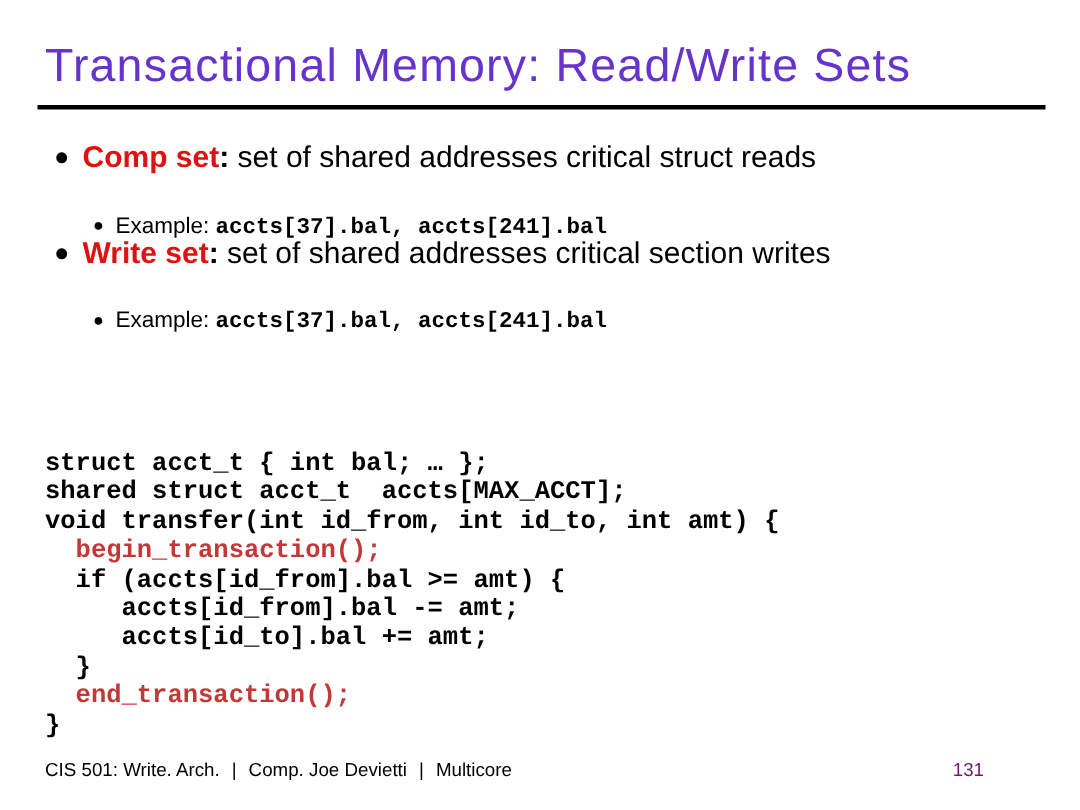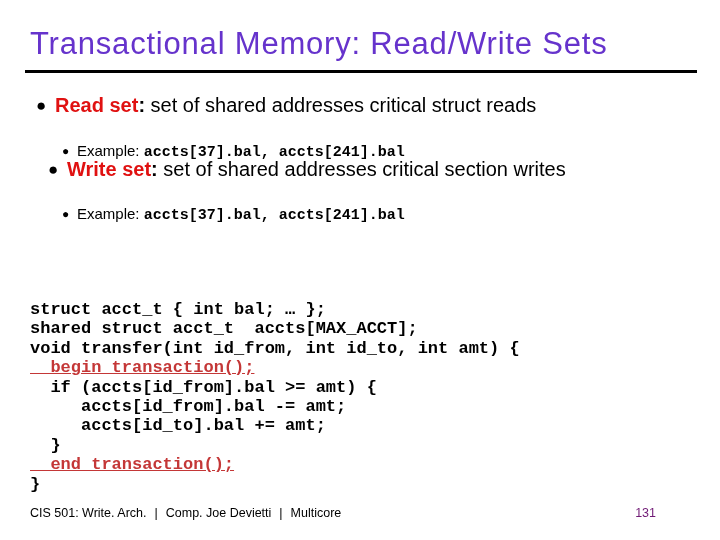--- a/index.html
+++ b/index.html
@@ -71,21 +71,21 @@
   .code-block {
     position: absolute;
     left: 30px; top: 300px;
     font-family: "Liberation Mono", monospace;
     font-weight: bold;
     font-size: 17px;
     line-height: 19.4px;
     color: #000000;
     white-space: pre;
   }
-  .code-block .code-line.em { color: var(--code-red, #c43737); text-decoration: underline; }
+  .code-block .code-line.em { color: var(--code-red, #c43737); }
   .footer {
     position: absolute;
     left: 30px; top: 506px;
     font-size: 12.5px;
     color: #000000;
     white-space: pre;
   }
   .footer .footer-sep { margin: 0 8px; }
   .page-number {
     position: absolute;
@@ -96,25 +96,25 @@
   [data-interactable] { cursor: default; }
 </style>
 </head>
 <body>
 
 <div class="slide" data-interactable="false">
 
   <div class="title" data-interactable="false">Transactional Memory: Read/Write Sets</div>
   <div class="rule" data-interactable="false"></div>
 
-  <div class="bullet-line" style="top: 94px;" data-interactable="false"><span class="dot" data-interactable="false">●</span><span class="term" data-interactable="false">Read set</span><span class="colon" data-interactable="false">:</span><span data-interactable="false"> set of shared addresses critical struct reads</span></div>
+  <div class="bullet-line" style="top: 94px;" data-interactable="false"><span class="dot" data-interactable="false">●</span><span class="term" data-interactable="false">Comp set</span><span class="colon" data-interactable="false">:</span><span data-interactable="false"> set of shared addresses critical struct reads</span></div>
 
   <div class="example-line" style="top: 130px;" data-interactable="false"><span class="dot" data-interactable="false">●</span><span data-interactable="false">Example: </span><span class="code" data-interactable="false">accts[37].bal, accts[241].bal</span></div>
 
-  <div class="bullet-line" style="top: 158px; margin-left: 12px;" data-interactable="false"><span class="dot" data-interactable="false">●</span><span class="term" data-interactable="false">Write set</span><span class="colon" data-interactable="false">:</span><span data-interactable="false"> set of shared addresses critical section writes</span></div>
+  <div class="bullet-line" style="top: 158px;" data-interactable="false"><span class="dot" data-interactable="false">●</span><span class="term" data-interactable="false">Write set</span><span class="colon" data-interactable="false">:</span><span data-interactable="false"> set of shared addresses critical section writes</span></div>
 
   <div class="example-line" style="top: 193px;" data-interactable="false"><span class="dot" data-interactable="false">●</span><span data-interactable="false">Example: </span><span class="code" data-interactable="false">accts[37].bal, accts[241].bal</span></div>
 
   <div class="code-block" data-interactable="false"><div class="code-line" data-interactable="false">struct acct_t { int bal; … };</div><div class="code-line" data-interactable="false">shared struct acct_t  accts[MAX_ACCT];</div><div class="code-line" data-interactable="false">void transfer(int id_from, int id_to, int amt) {</div><div class="code-line em" data-interactable="false">  begin_transaction();</div><div class="code-line" data-interactable="false">  if (accts[id_from].bal &gt;= amt) {</div><div class="code-line" data-interactable="false">     accts[id_from].bal -= amt;</div><div class="code-line" data-interactable="false">     accts[id_to].bal += amt;</div><div class="code-line" data-interactable="false">  }</div><div class="code-line em" data-interactable="false">  end_transaction();</div><div class="code-line" data-interactable="false">}</div></div>
 
   <div class="footer" data-interactable="false"><span data-interactable="false">CIS 501: Write. Arch.</span><span class="footer-sep" data-interactable="false">|</span><span data-interactable="false">Comp. Joe Devietti</span><span class="footer-sep" data-interactable="false">|</span><span data-interactable="false">Multicore</span></div>
 
   <div class="page-number" data-interactable="false">131</div>
 
 </div>

